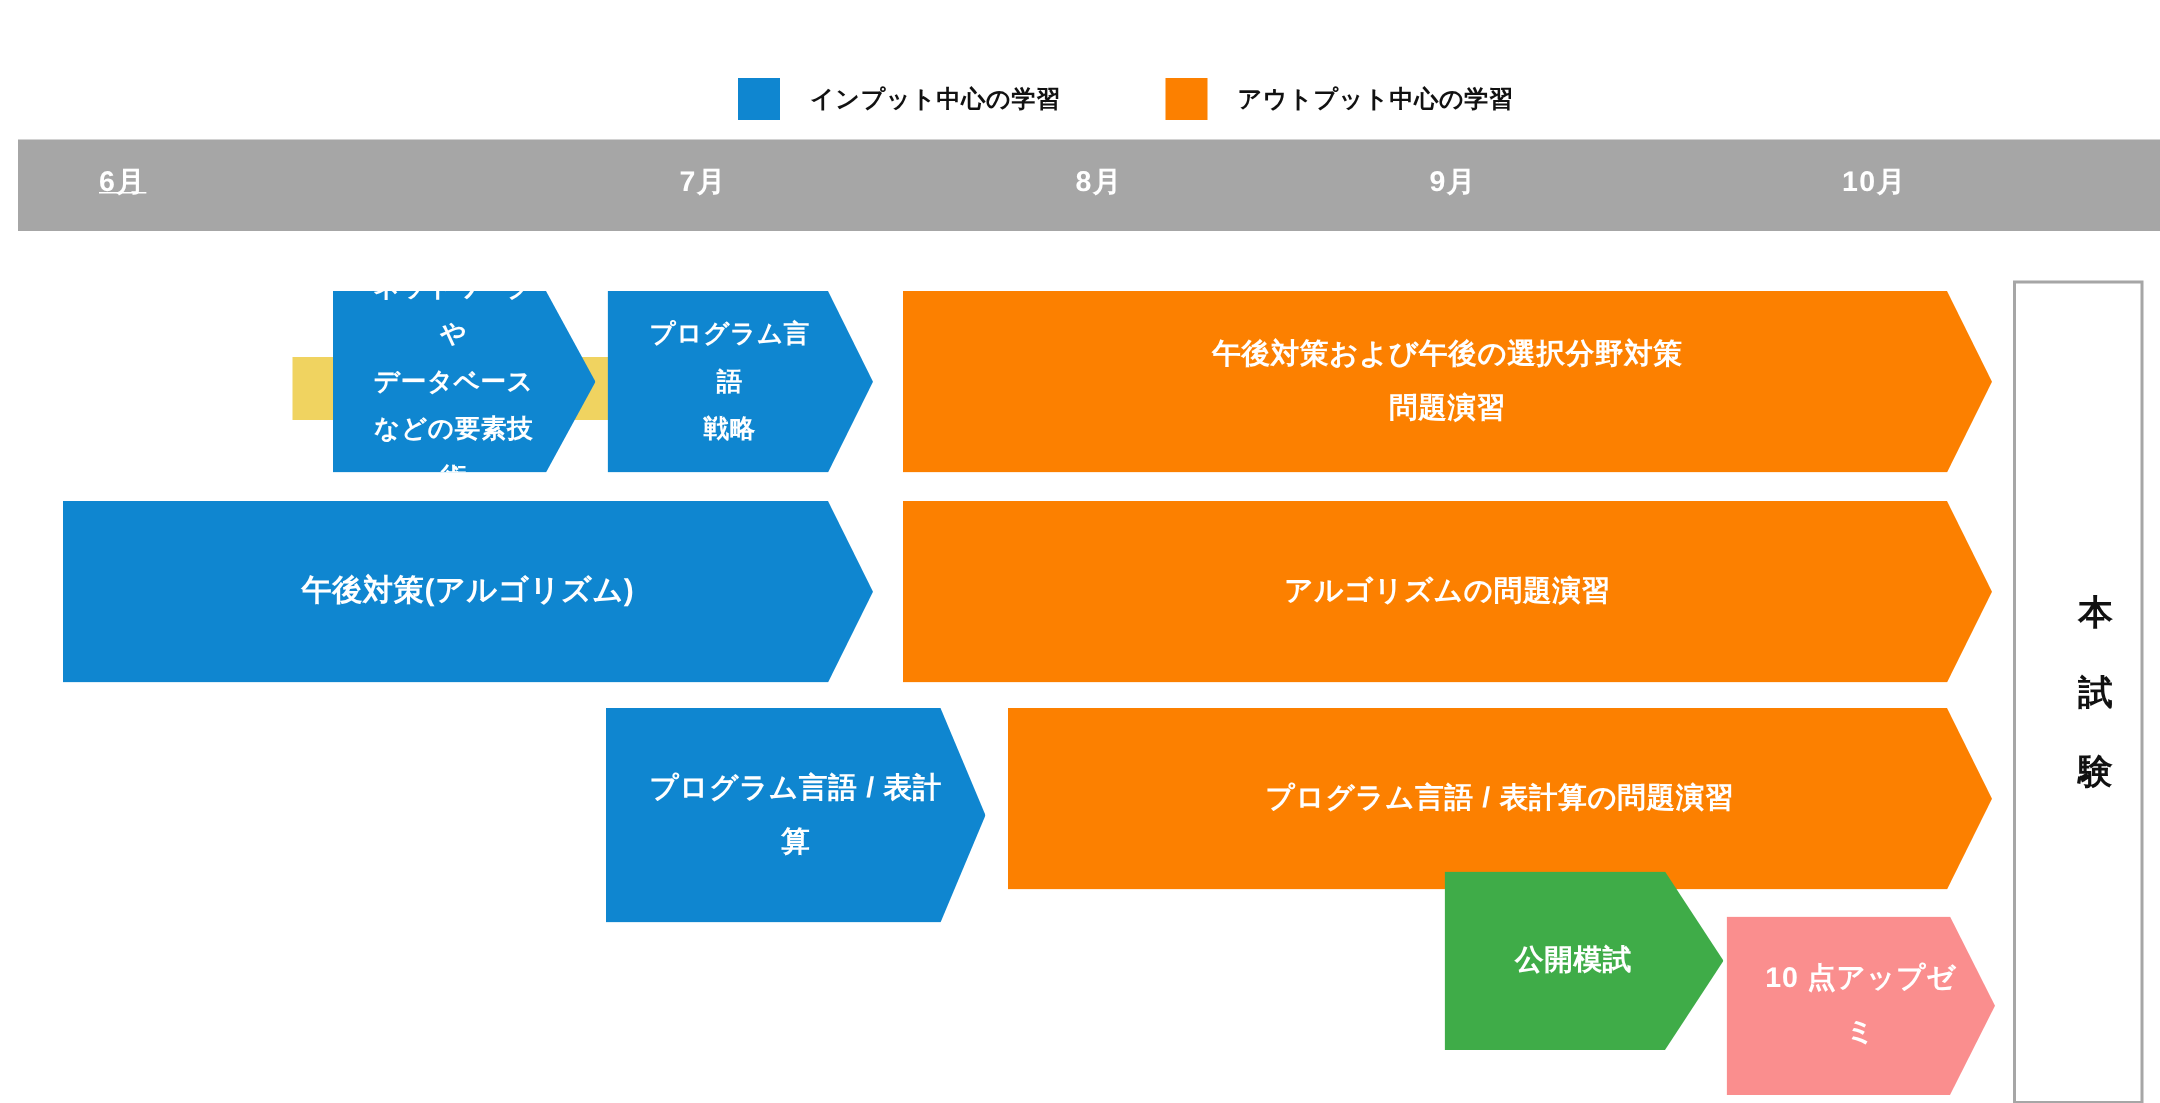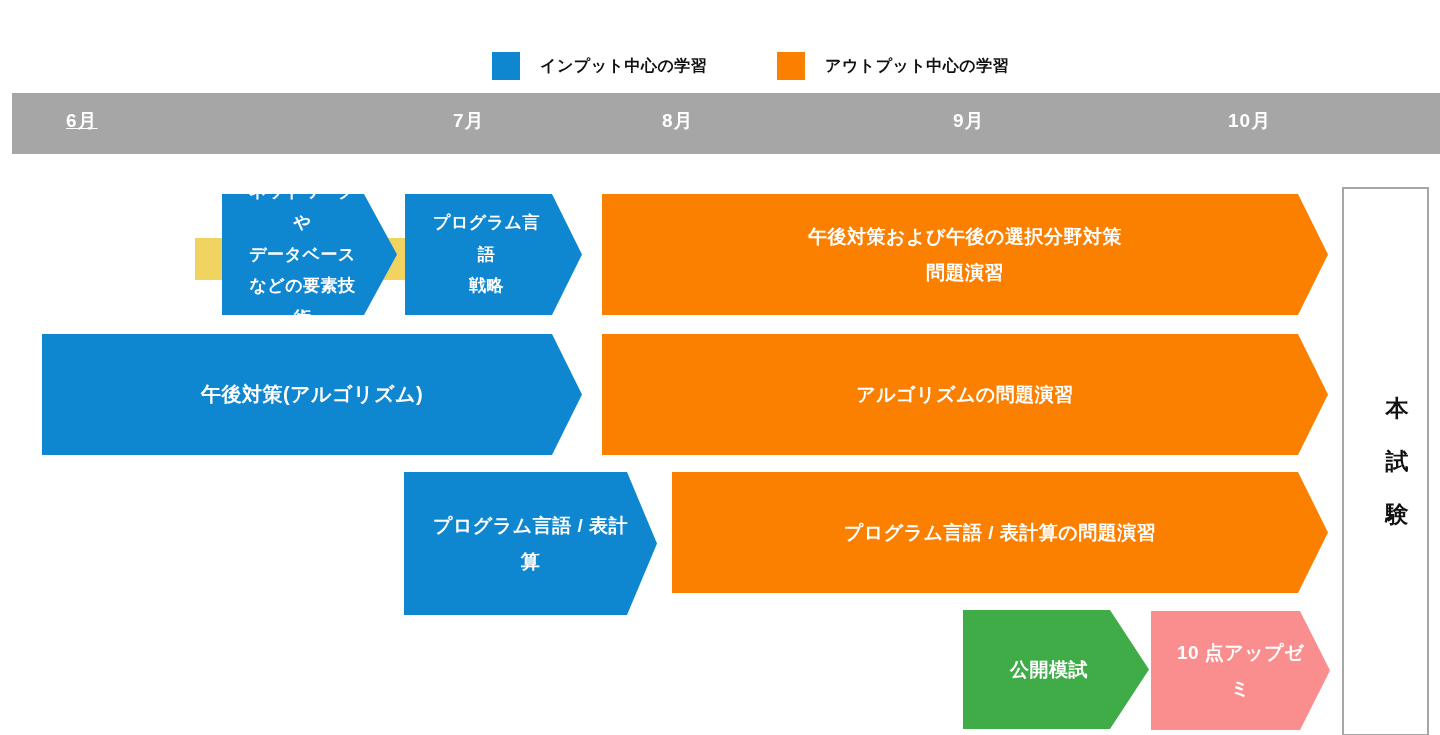--- a/index.html
+++ b/index.html
@@ -25,21 +25,21 @@
   }
 
   
   .month-bar { position: absolute; left: 0; top: 81px; width: 1440px; height: 61px; background: #A6A6A6; }
   .month-label {
     position: absolute; bottom: 8px; color: #ffffff; font-size: 19px; font-weight: 700;
     white-space: nowrap; letter-spacing: 1px;
   }
   .m6  { left: 42px; text-decoration: underline; }
   .m7  { left: 395px; margin-left: 34px; }
-  .m8  { left: 638px; text-align: center; }
+  .m8  { left: 693px; text-align: center; }
   .m9  { left: 929px; }
   .m10 { left: 1204px; }
 
   
   .connector { position: absolute; background: #F0D360; z-index: 1; }
   .c1 { left: 183px; top: 226px; width: 34px; height: 42px; }
   .c2 { left: 367px; top: 226px; width: 32px; height: 42px; }
 
   
   .arrow {
@@ -69,21 +69,21 @@
   .a2 { left: 210px; top: 182px; width: 175px; height: 121px; }
   .a3 { left: 393px; top: 182px; width: 177px; height: 121px; }
   .o1 { left: 590px; top: 182px; width: 726px; height: 121px; }
   
   .b2 { left: 30px;  top: 322px; width: 540px; height: 121px; }
   .o2 { left: 590px; top: 322px; width: 726px; height: 121px; }
   
   .b3 { left: 392px; top: 460px; width: 253px; height: 143px; }
   .o3 { left: 660px; top: 460px; width: 656px; height: 121px; }
   
-  .g4 { left: 951px;  top: 598px; width: 186px; height: 119px; }
+  .g4 { left: 951px;  top: 569px; width: 186px; height: 119px; }
   .p4 { left: 1139px; top: 599px; width: 179px; height: 119px; }
 
   
   .exam-box {
     position: absolute; left: 1330px; top: 175px; width: 87px; height: 549px;
     background: #ffffff; border: 2px solid #A6A6A6; z-index: 3;
     display: flex; align-items: center; justify-content: center;
   }
   .exam-label {
     width: 24px; font-size: 23px; font-weight: 700; color: #111111;

